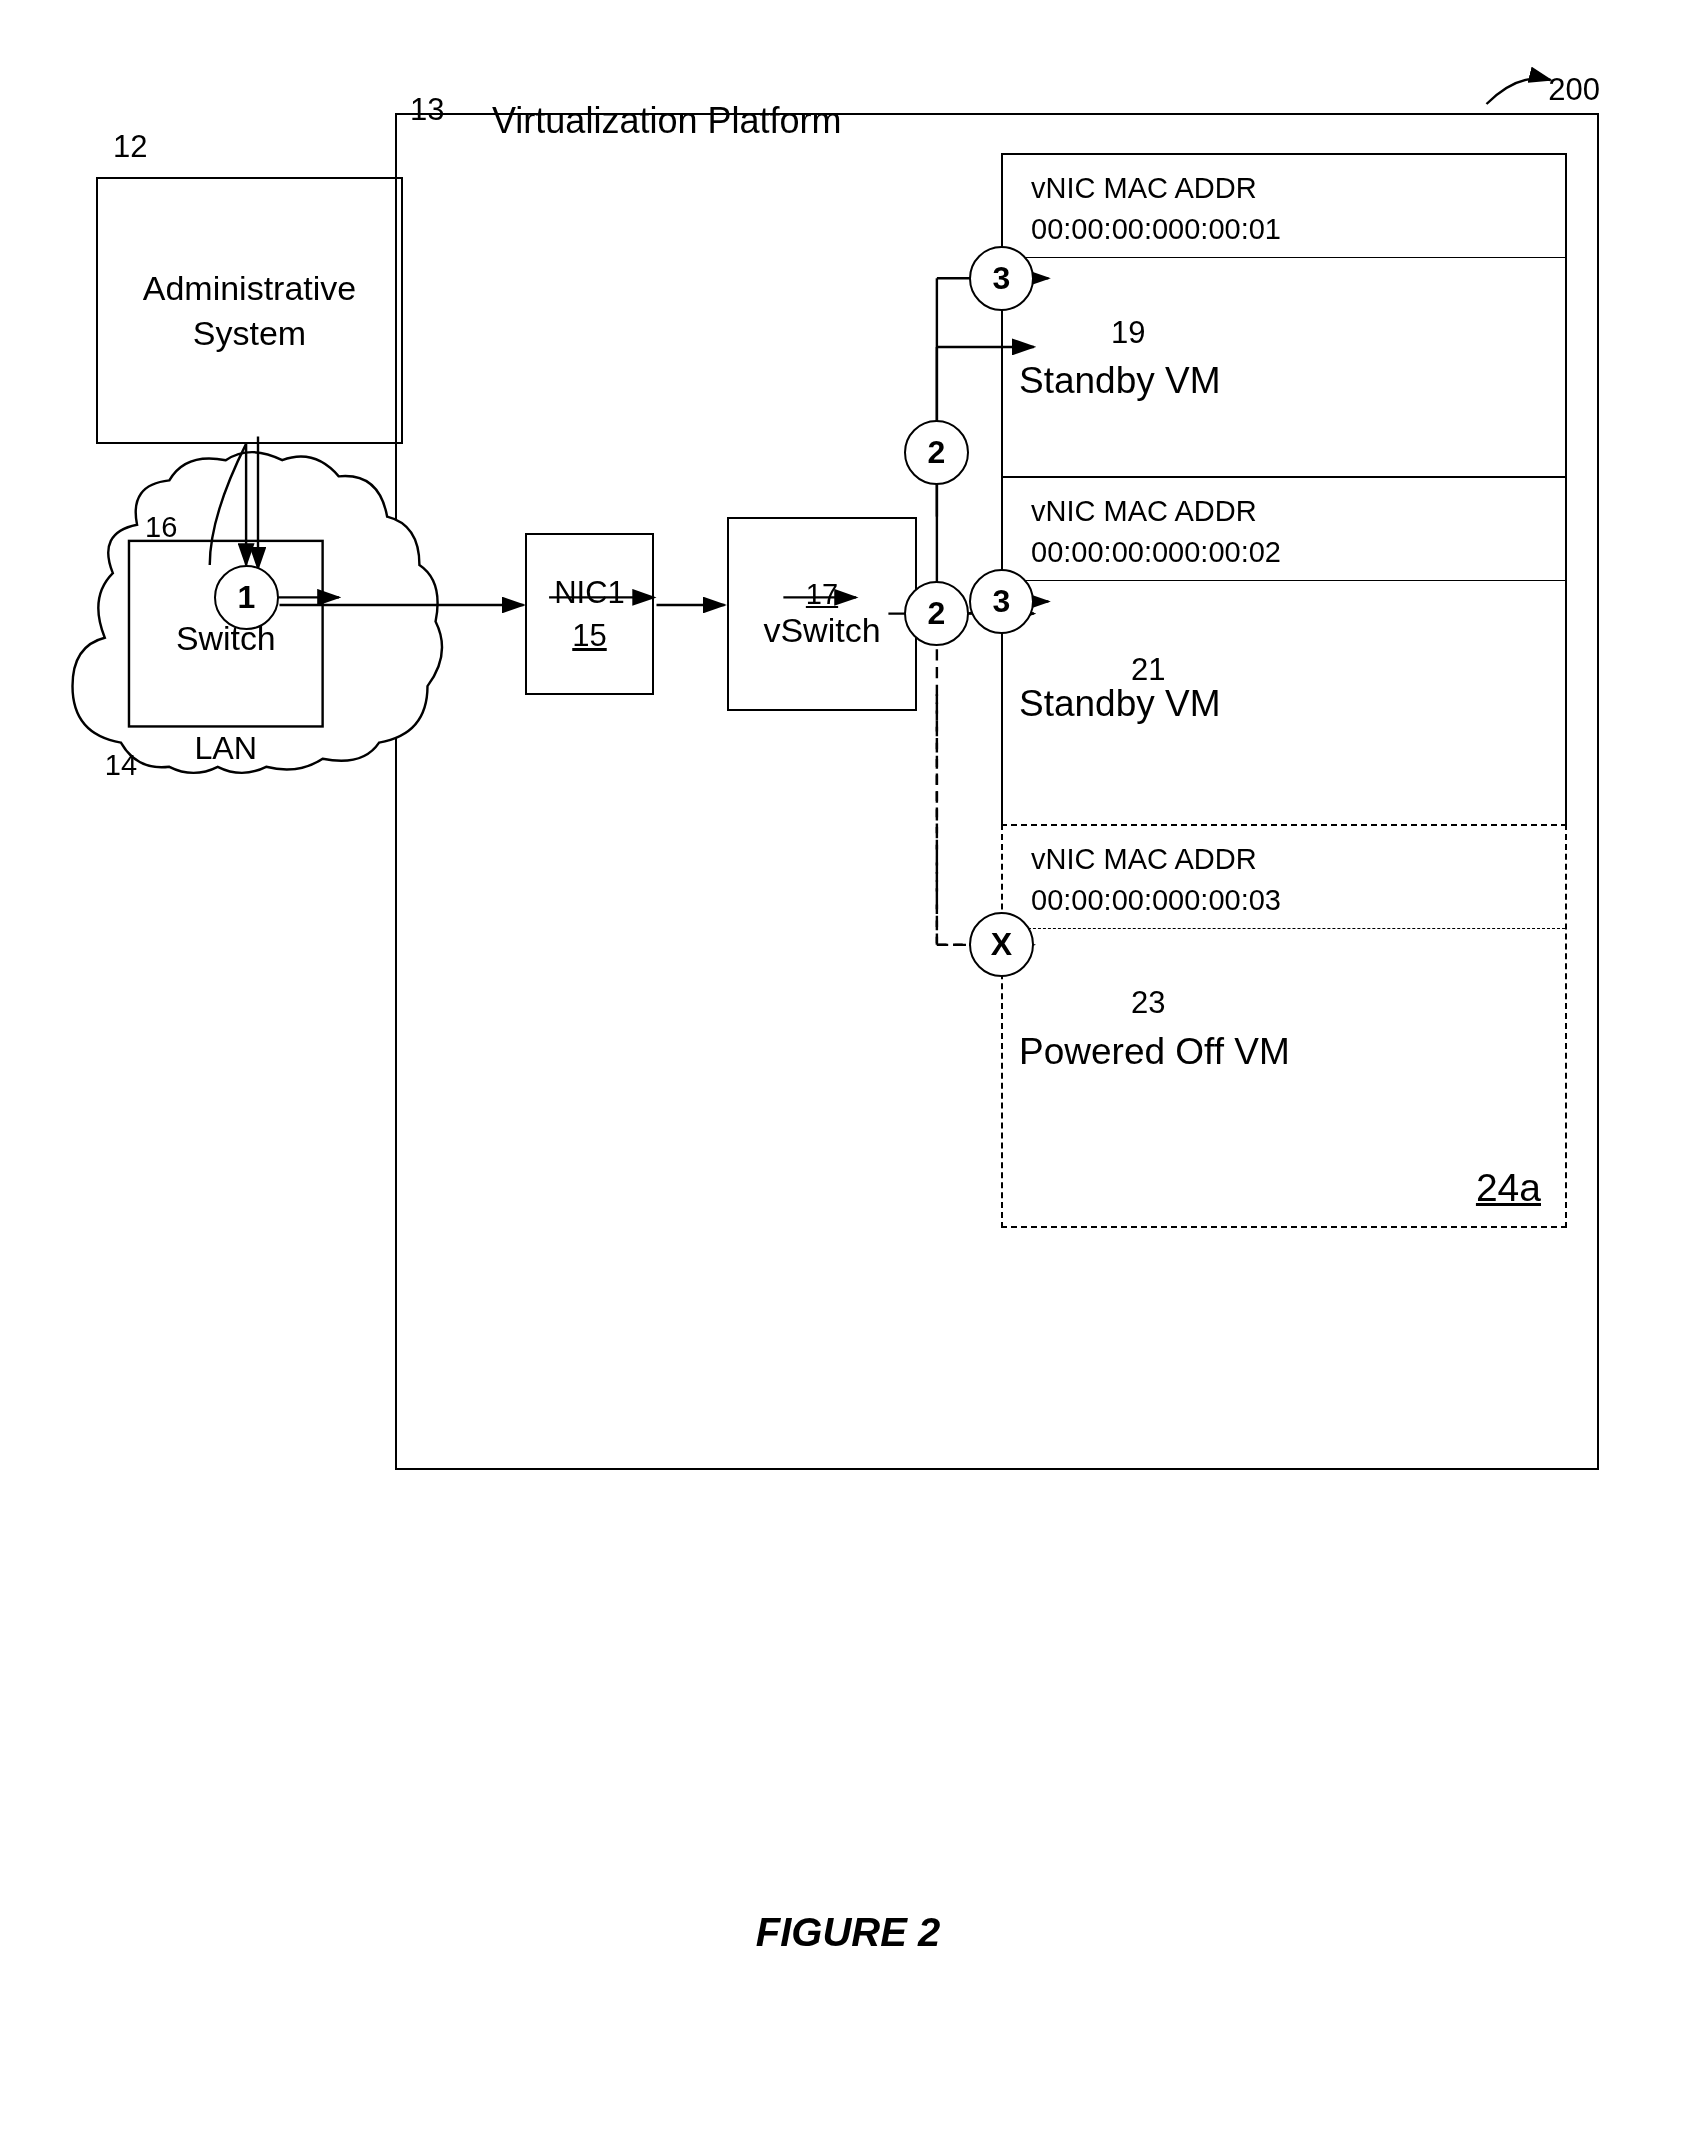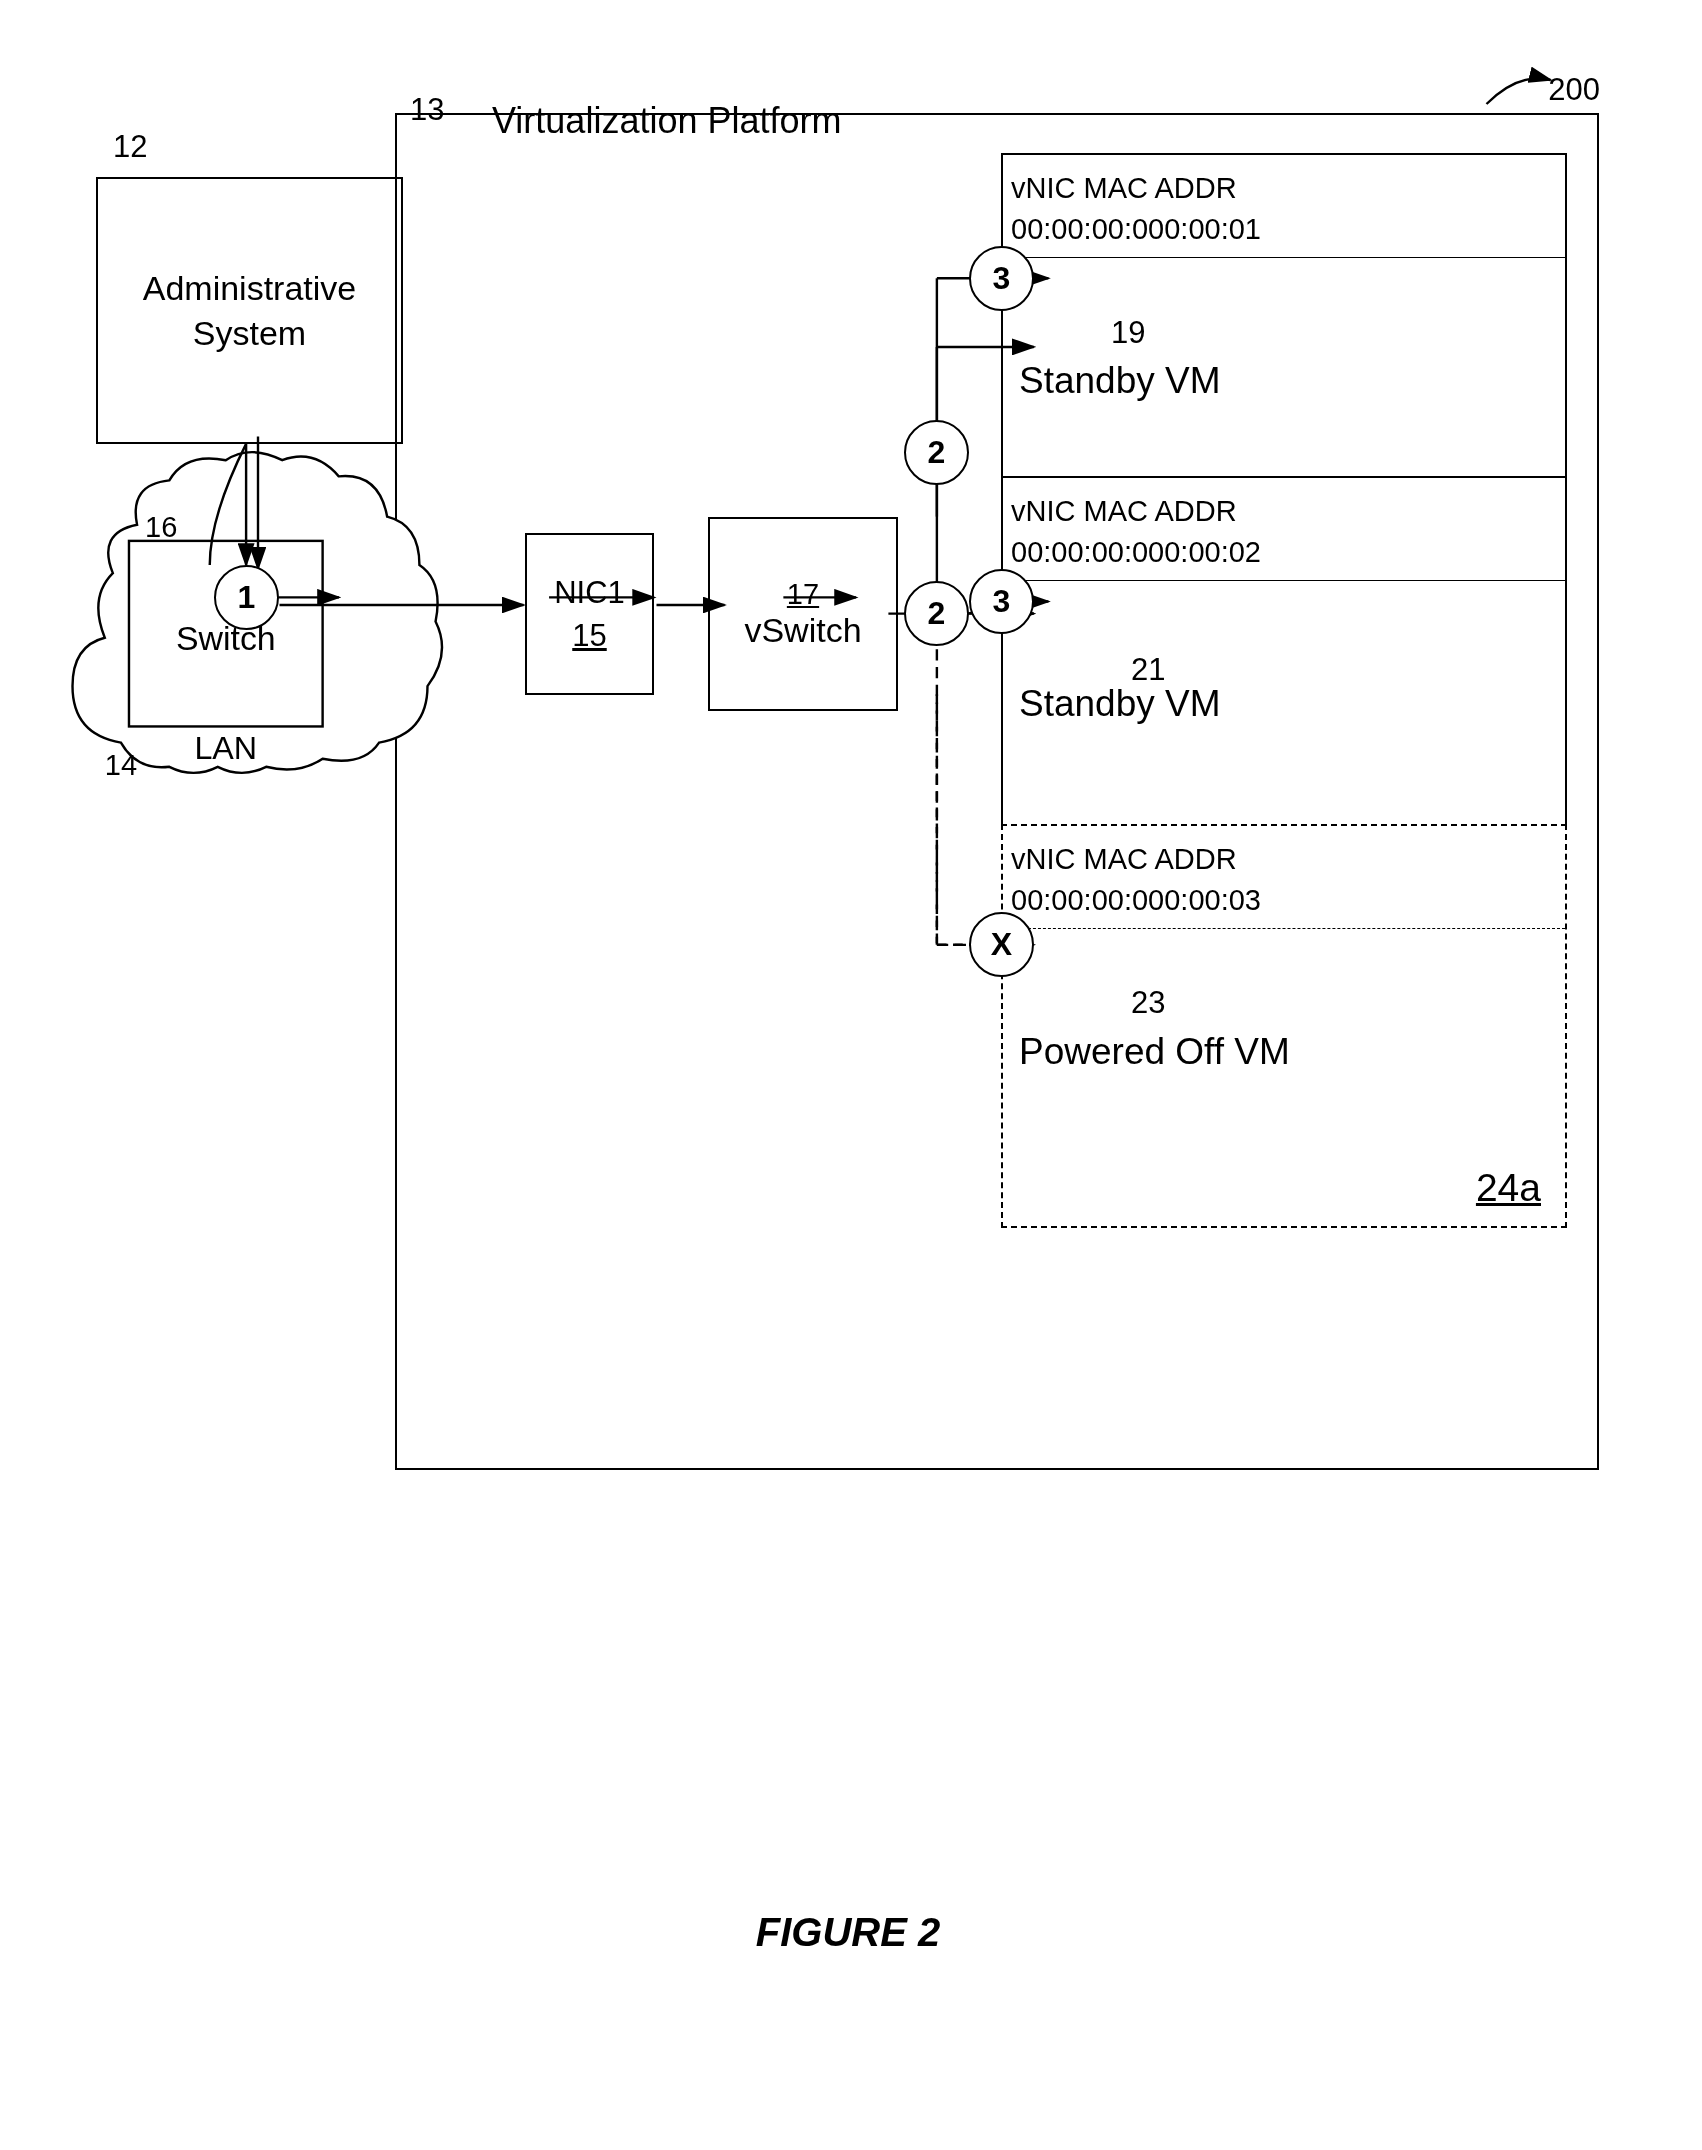--- a/index.html
+++ b/index.html
@@ -70,21 +70,21 @@
       justify-content: center;
       font-size: 31px;
       text-align: center;
       line-height: 1.4;
     }
 
     
     .vswitch-box {
       position: absolute;
       top: 469px;
-      left: 660px;
+      left: 679px;
       width: 190px;
       height: 194px;
       border: 2.4px solid #000;
       display: flex;
       align-items: center;
       justify-content: center;
       font-size: 34px;
     }
 
     
@@ -111,21 +111,21 @@
       position: absolute;
       border: 2.4px solid #000;
       background: #fff;
     }
 
     .vm-box.dashed {
       border-style: dashed;
     }
 
     .vm-box-header {
-      padding: 13px 16px 8px 8px;
+      padding: 13px 16px 8px 28px;
       font-size: 29px;
       border-bottom: 1.6px solid #000;
       line-height: 1.4;
     }
 
     .vm-box-content {
       padding: 24px 16px;
       font-size: 34px;
     }
 

